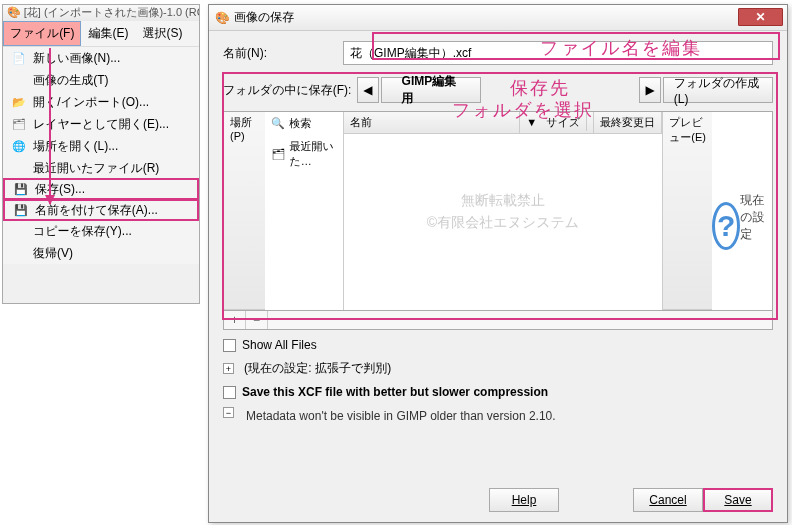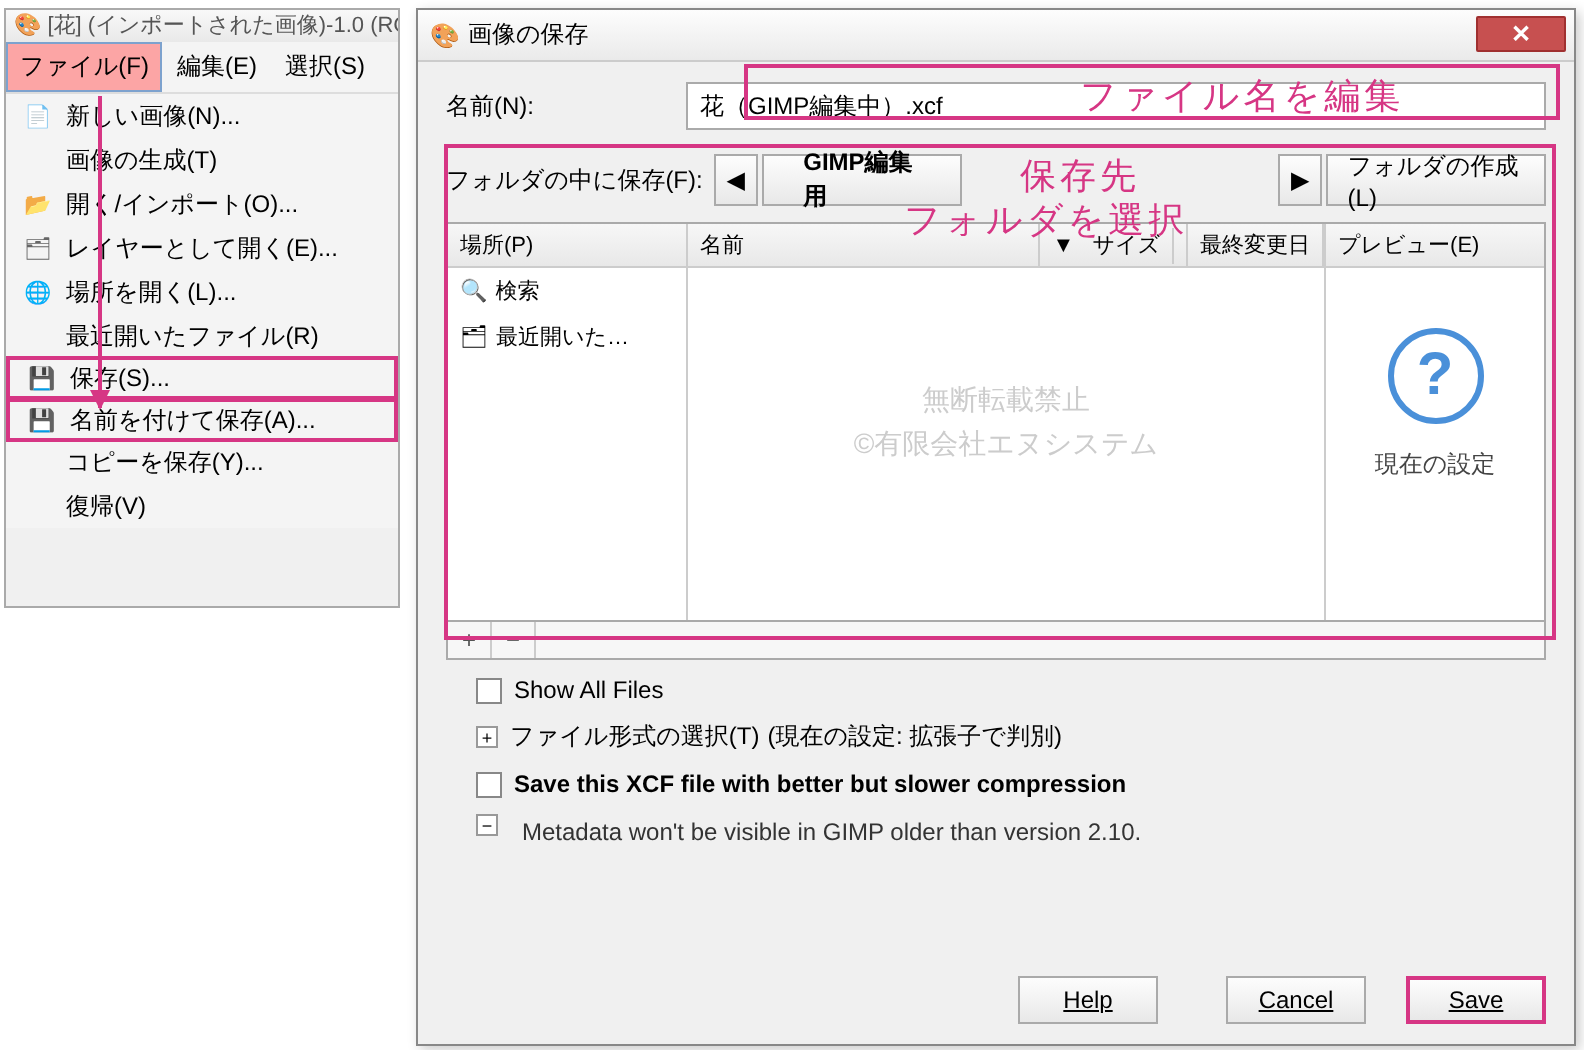--- a/index.html
+++ b/index.html
@@ -30,42 +30,42 @@
 .row{display:flex;align-items:center;margin-bottom:10px}
 .lbl{width:120px}
 .txtin{flex:1;height:24px;border:1px solid #aaa;background:#fff;padding:2px 6px;display:flex;align-items:center}
 
 .pathrow{display:flex;align-items:center;margin:12px 0 8px 0}
 .navbtn{width:24px;height:26px;border:1px solid #aaa;background:linear-gradient(#fdfdfd,#e8e8e8);display:flex;align-items:center;justify-content:center;margin:0 2px}
 .pathbtn{height:26px;border:1px solid #aaa;background:linear-gradient(#fdfdfd,#e8e8e8);padding:0 20px;display:flex;align-items:center;font-weight:bold}
 .createbtn{margin-left:auto;height:26px;border:1px solid #aaa;background:linear-gradient(#fdfdfd,#e8e8e8);padding:0 10px;display:flex;align-items:center}
 
 .browser{display:flex;border:1px solid #aaa;background:#fff;height:200px}
-.places{width:120px;border-right:1px solid #ccc;display:flex;flex-direction:column}
+.places{width:120px;border-right:1px solid #ccc;display:flex;flex-direction:row}
 .colhdr{background:linear-gradient(#f7f7f7,#e8e8e8);border-bottom:1px solid #ccc;padding:3px 6px;font-size:11px}
 .place-item{padding:4px 6px;display:flex;align-items:center;font-size:11px}
 .place-item .pi{margin-right:4px}
 .filearea{flex:1;display:flex;flex-direction:column;position:relative}
 .filehdr{display:flex;background:linear-gradient(#f7f7f7,#e8e8e8);border-bottom:1px solid #ccc;font-size:11px}
 .filehdr span{padding:3px 6px;border-right:1px solid #ccc}
 .wm{position:absolute;top:50%;left:50%;transform:translate(-50%,-50%);color:#ccc;font-size:14px;text-align:center;line-height:1.6}
-.preview{width:110px;border-left:1px solid #ccc;display:flex;flex-direction:column;align-items:center}
+.preview{width:110px;border-left:1px solid #ccc;display:flex;align-items:center}
 .preview .qmark{margin-top:30px;width:48px;height:48px;border:3px solid #4a90d9;border-radius:50%;display:flex;align-items:center;justify-content:center;color:#4a90d9;font-size:30px;font-weight:bold}
 .preview .ptxt{margin-top:12px;color:#444}
 
 .plusbar{display:flex;border:1px solid #aaa;border-top:none;background:#f7f7f7}
 .plusbar span{width:22px;text-align:center;padding:2px 0;border-right:1px solid #ccc;color:#555}
 
-.optrow{display:flex;align-items:center;margin:8px 15px;font-size:12px}
+.optrow{display:flex;align-items:center;margin:8px 0;font-size:12px}
 .optrow .cb{margin-right:6px;width:13px;height:13px;border:1px solid #888;background:#fff;display:inline-block}
 .optrow .exp{margin-right:6px;width:11px;height:11px;border:1px solid #999;display:flex;align-items:center;justify-content:center;font-size:9px;background:#fff}
 .metatext{font-size:12px;color:#333;line-height:1.5;margin-left:18px}
 
 .dlg-buttons{position:absolute;bottom:10px;right:14px;display:flex;align-items:center}
-.btn{height:24px;min-width:70px;border:1px solid #aaa;background:linear-gradient(#fdfdfd,#e8e8e8);margin-left:20px;display:flex;align-items:center;justify-content:center;padding:0 10px}
+.btn{height:24px;min-width:70px;border:1px solid #aaa;background:linear-gradient(#fdfdfd,#e8e8e8);margin-left:0;display:flex;align-items:center;justify-content:center;padding:0 10px}
 .help{position:absolute;bottom:10px;left:280px}
 .u{text-decoration:underline}
 </style>
 </head>
 <body>
 
 <div class="menuwin">
   <div class="title">🎨 [花] (インポートされた画像)-1.0 (RGB</div>
   <div class="menubar">
     <span class="active">ファイル(F)</span>
@@ -181,21 +181,20 @@
       <span>+</span>
       <span>−</span>
     </div>
 
     <div class="optrow">
       <span class="cb"></span>
       <span>Show All Files</span>
     </div>
     <div class="optrow">
       <span class="exp">+</span>
-      <span>ファイル形式の選択(T)</span>
       <span style="margin-left:4px">(現在の設定: 拡張子で判別)</span>
     </div>
     <div class="optrow">
       <span class="cb"></span>
       <b>Save this XCF file with better but slower compression</b>
     </div>
     <div class="optrow" style="align-items:flex-start">
       <span class="exp">−</span>
       <div class="metatext" style="margin-left:6px">
         <div>Metadata won't be visible in GIMP older than version 2.10.</div>

